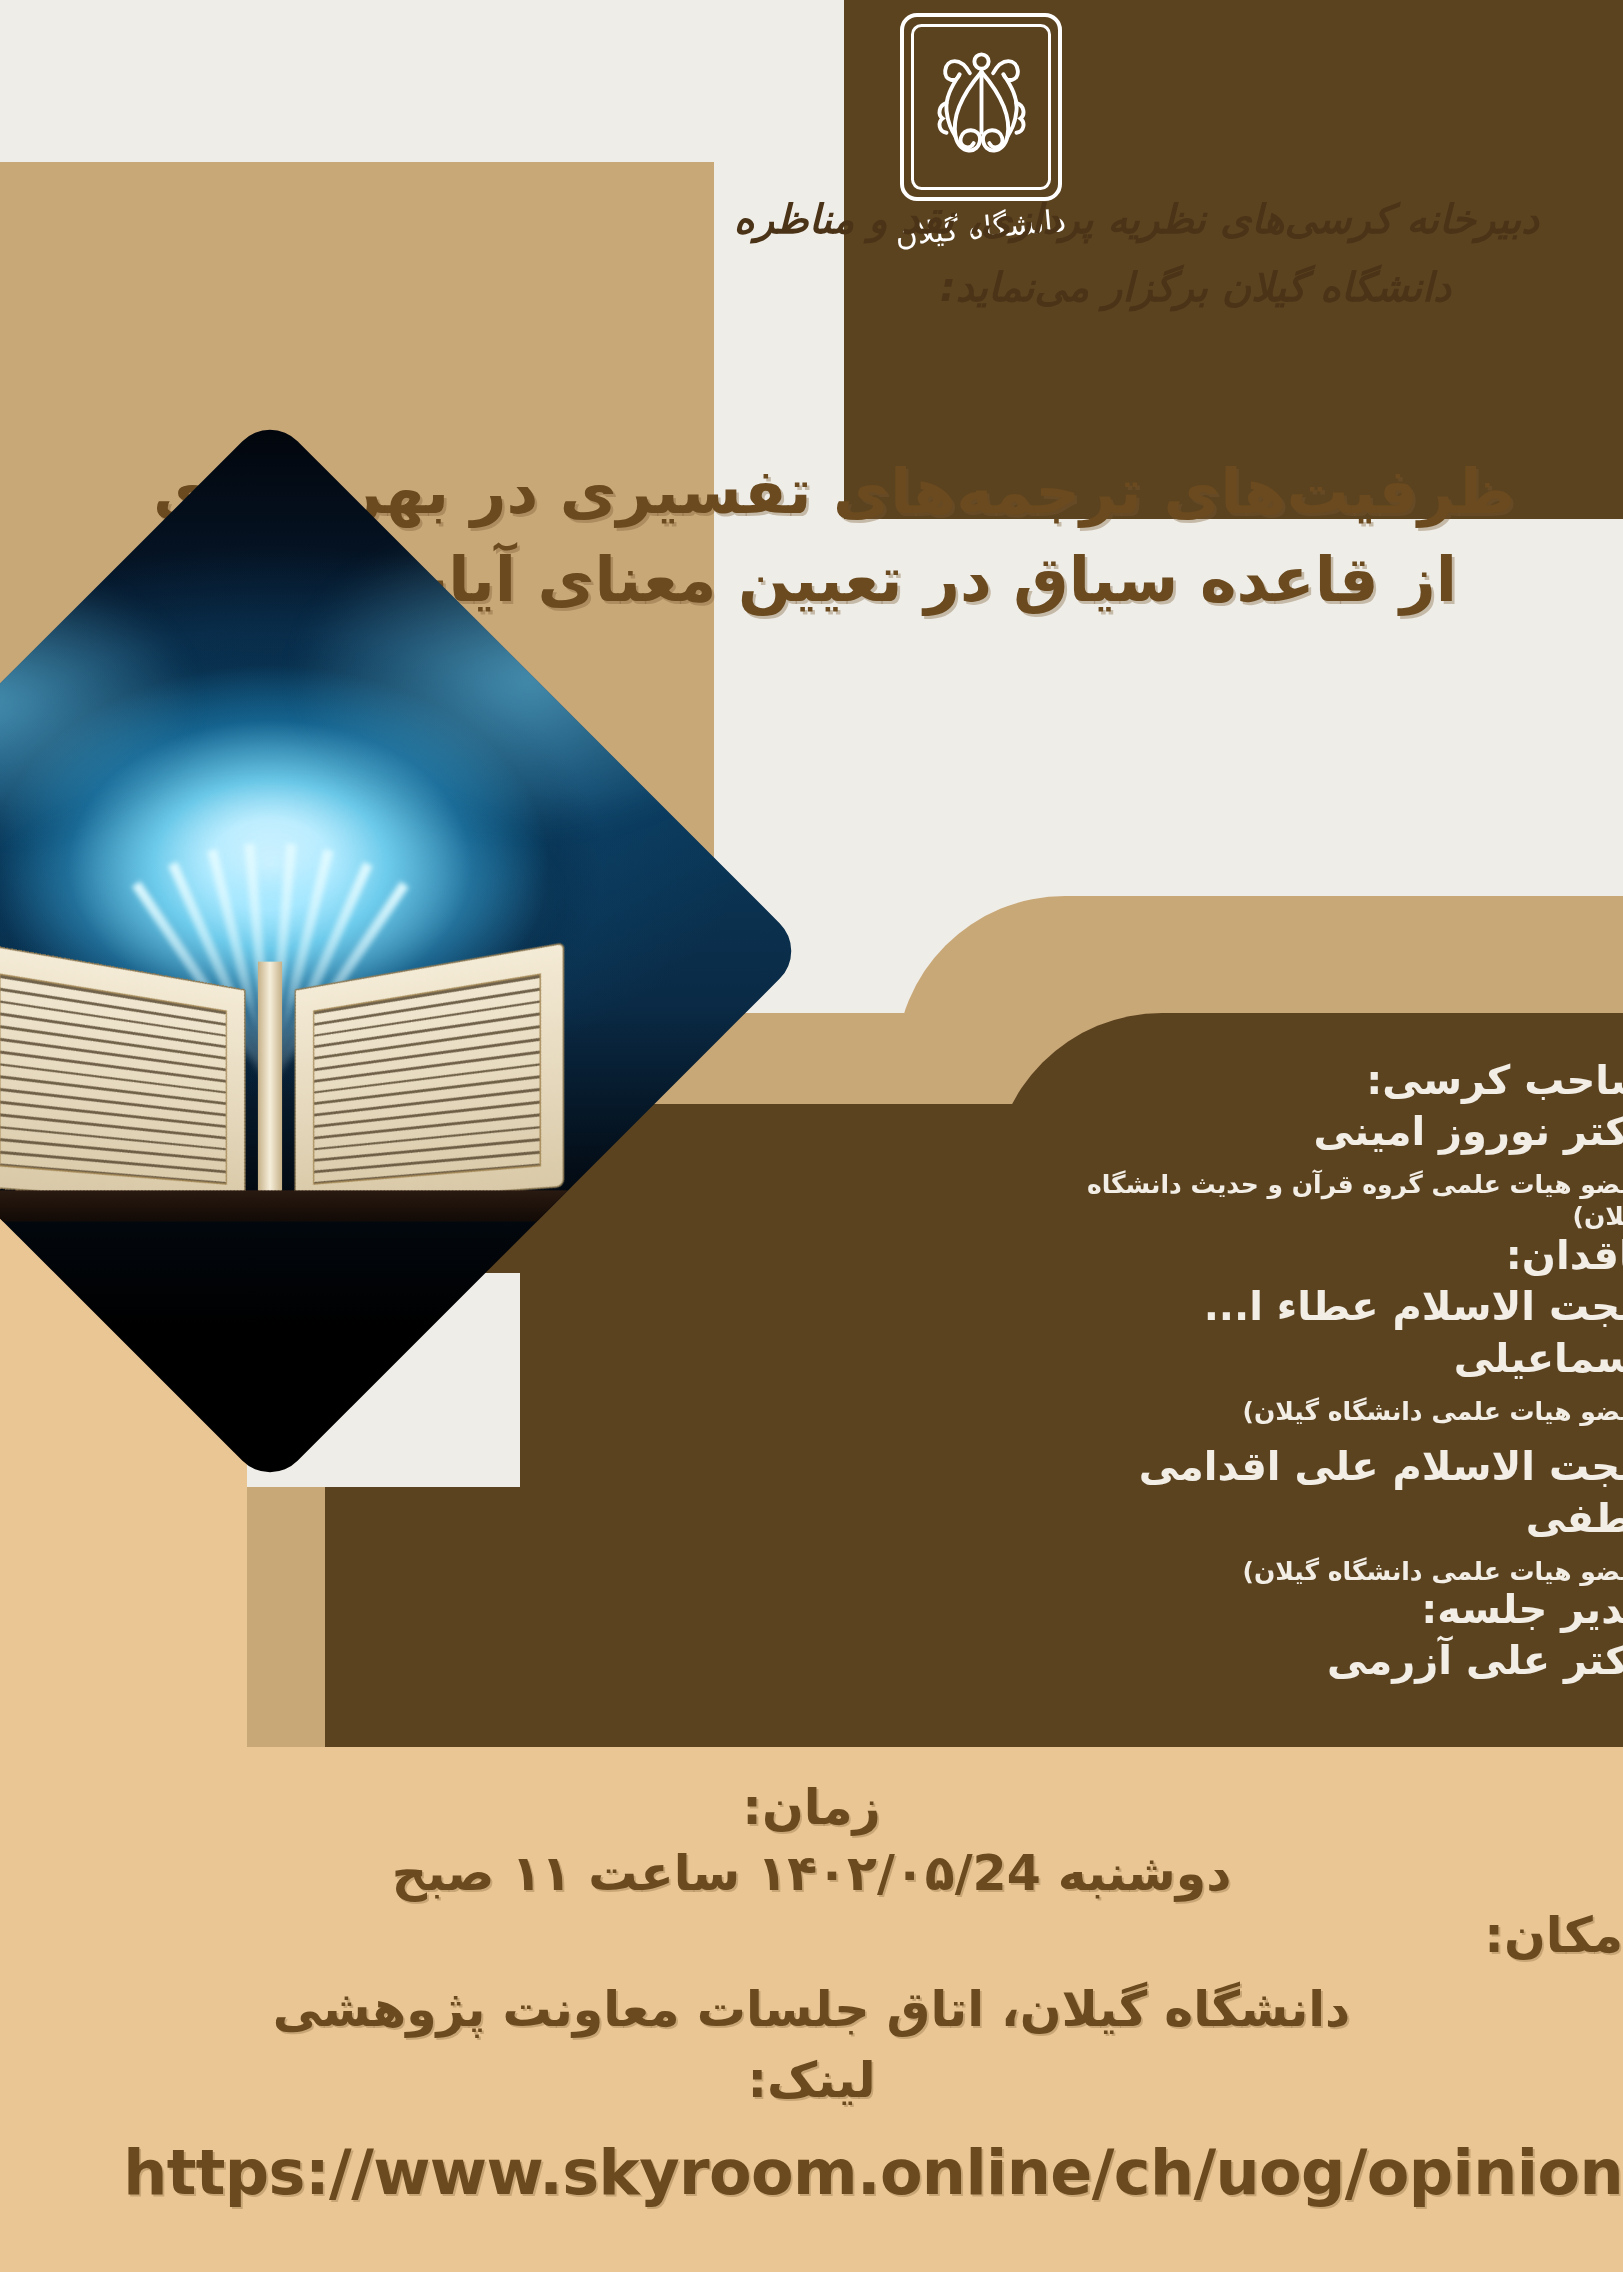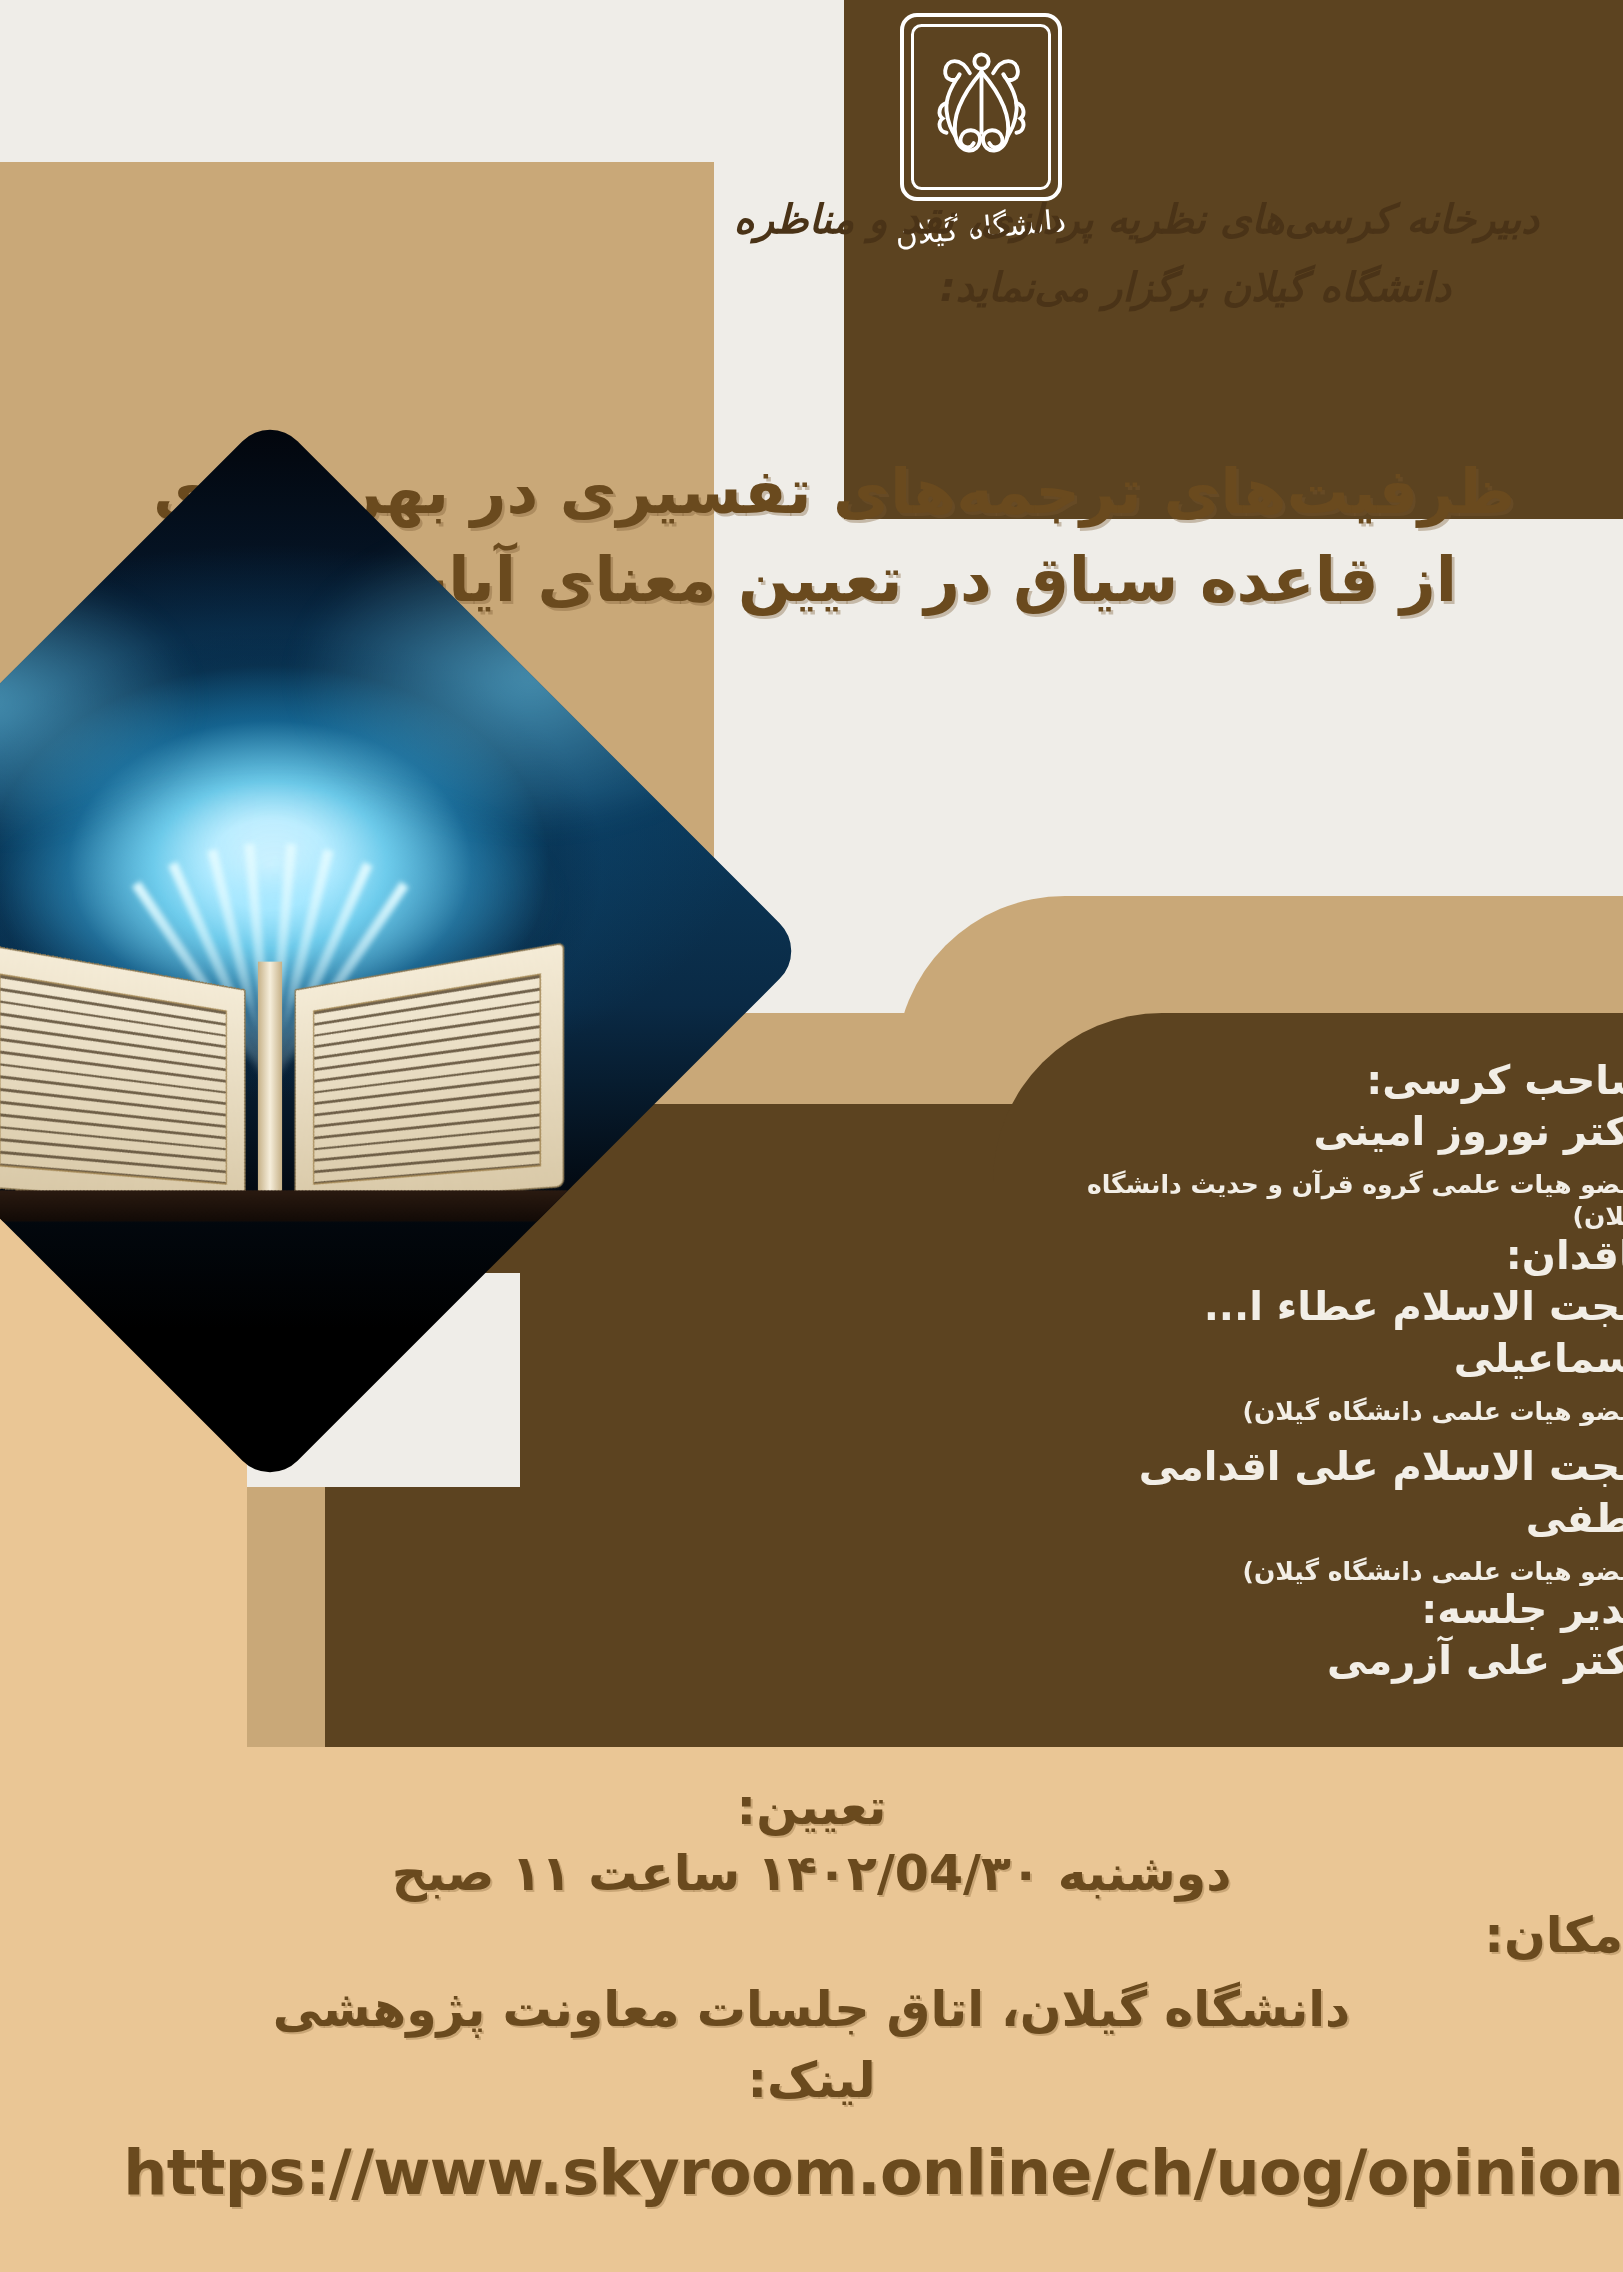--- a/index.html
+++ b/index.html
@@ -291,22 +291,22 @@
     <div class="person">حجت الاسلام علی اقدامی تطفی</div>
     <div class="gap-s"></div>
     <div class="affil">(عضو هیات علمی دانشگاه گیلان)</div>
   </div>
 
   <div class="info-block" style="top:1584px;">
     <div class="label">مدیر جلسه:</div>
     <div class="person">دکتر علی آزرمی</div>
   </div>
 
-  <div class="bottom-text b-label" style="top:1779px;">تعیین:</div>
-  <div class="bottom-text b-value" style="top:1843px;">دوشنبه ۱۴۰۲/04/۳۰ ساعت ۱۱ صبح</div>
+  <div class="bottom-text b-label" style="top:1779px;">زمان:</div>
+  <div class="bottom-text b-value" style="top:1843px;">دوشنبه ۱۴۰۲/۰۵/24 ساعت ۱۱ صبح</div>
 
   <div class="bottom-text b-label" style="top:1907px;text-align:right;">مکان:</div>
   <div class="bottom-text b-value" style="top:1979px;">دانشگاه گیلان، اتاق جلسات معاونت پژوهشی</div>
 
   <div class="bottom-text b-label" style="top:2052px;text-align:center;">لینک:</div>
   <div class="bottom-text b-link" style="top:2136px;text-align:right;">https://www.skyroom.online/ch/uog/opinion</div>
 
 </div>
 
 

